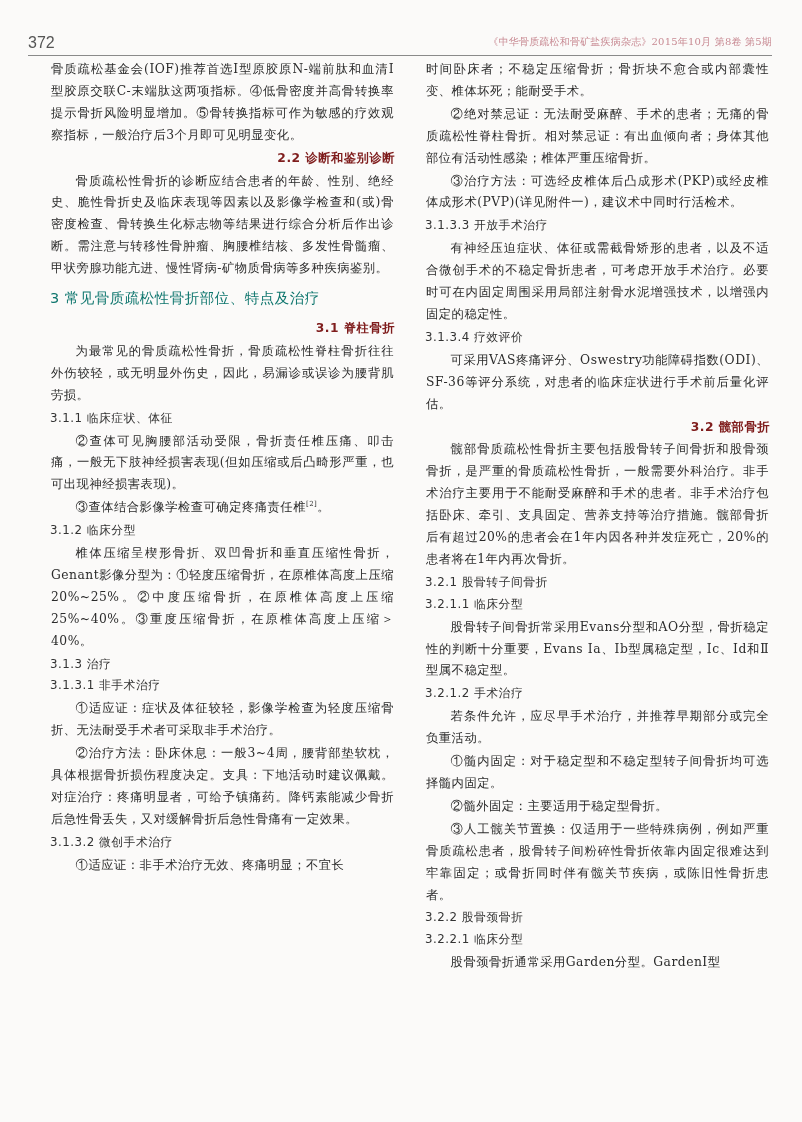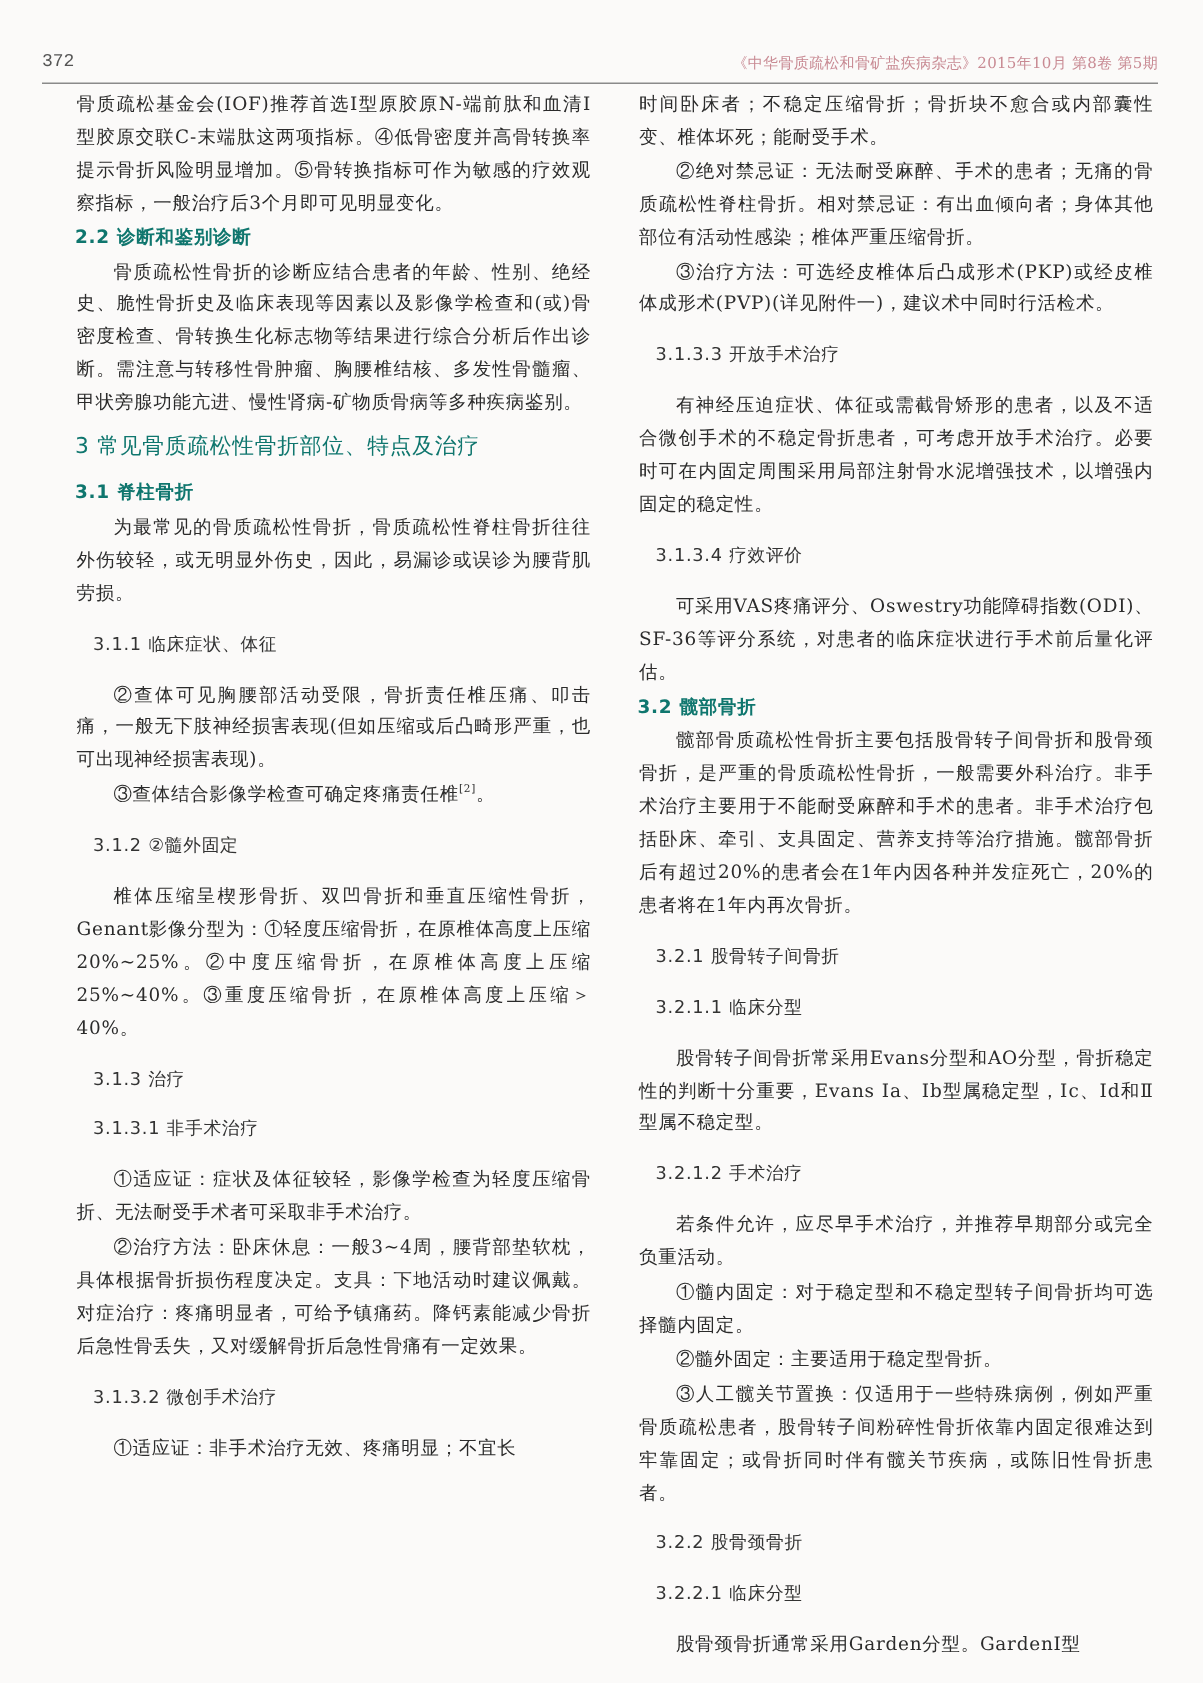--- a/index.html
+++ b/index.html
@@ -3,32 +3,32 @@
 <meta charset="utf-8">
 <style>
   html, body { margin: 0; padding: 0; }
   body {
     width: 802px; height: 1122px; background: #fbfaf9; position: relative; overflow: hidden;
     font-family: "DejaVu Serif", "Liberation Serif", serif; color: #2b2b2b;
   }
   .header {
     position: absolute; left: 28px; right: 30px; top: 30px; height: 24px;
   }
-  .page-num { position: absolute; left: 0; top: 4px; font-size: 12px; color: #555; font-family: Liberation Mono, monospace; }
+  .page-num { position: absolute; left: 0; top: 4px; font-size: 16px; color: #555; font-family: Liberation Sans, sans-serif; }
   .journal { position: absolute; right: 0; top: 5px; font-size: 10px; color: #c88a93; letter-spacing: 0.2px; }
   .rule { position: absolute; left: 28px; right: 30px; top: 55px; height: 1px; background: #8a8a8a; }
   .col {
     position: absolute; top: 58px; width: 345px; font-size: 12.3px; line-height: 21.9px; letter-spacing: 0.5px;
   }
   .col.left { left: 50px; }
   .col.right { left: 425px; }
   .p { margin: 1px; text-align: justify; }
   .p.indent { text-indent: 2em; }
-  .h2 { margin: 0; font-weight: bold; font-family: "DejaVu Sans", sans-serif; font-size: 12.3px; color: #0f766e; }
-  .h3 { margin: 12px; font-family: "DejaVu Sans", sans-serif; font-size: 11.8px; color: #333; }
+  .h2 { margin: 0; font-weight: bold; font-family: "DejaVu Sans", sans-serif; font-size: 12.3px; color: #7f1d1d; text-align: right; }
+  .h3 { margin: 0; font-family: "DejaVu Sans", sans-serif; font-size: 11.8px; color: #333; }
   .h1 {
     margin: 8px 0 8px 0; font-family: "DejaVu Sans", sans-serif; font-size: 14.5px; color: #0f766e; letter-spacing: 0.5px;
   }
   sup { font-size: 7px; line-height: 0; }
 </style>
 </head>
 <body>
 
 <div class="header">
   <span class="page-num">372</span>
@@ -39,21 +39,21 @@
 <div class="col left" id="left-col">
     <p class="p"><span>骨质疏松基金会(IOF)推荐首选Ⅰ型原胶原N-端前肽和血清Ⅰ型胶原交联C-末端肽这两项指标。④低骨密度并高骨转换率提示骨折风险明显增加。⑤骨转换指标可作为敏感的疗效观察指标，一般治疗后3个月即可见明显变化。</span></p>
     <div class="h2"><span>2.2 诊断和鉴别诊断</span></div>
     <p class="p indent"><span>骨质疏松性骨折的诊断应结合患者的年龄、性别、绝经史、脆性骨折史及临床表现等因素以及影像学检查和(或)骨密度检查、骨转换生化标志物等结果进行综合分析后作出诊断。需注意与转移性骨肿瘤、胸腰椎结核、多发性骨髓瘤、甲状旁腺功能亢进、慢性肾病-矿物质骨病等多种疾病鉴别。</span></p>
     <div class="h1"><span>3 常见骨质疏松性骨折部位、特点及治疗</span></div>
     <div class="h2"><span>3.1 脊柱骨折</span></div>
     <p class="p indent"><span>为最常见的骨质疏松性骨折，骨质疏松性脊柱骨折往往外伤较轻，或无明显外伤史，因此，易漏诊或误诊为腰背肌劳损。</span></p>
     <div class="h3"><span>3.1.1 临床症状、体征</span></div>
     <p class="p indent"><span>②查体可见胸腰部活动受限，骨折责任椎压痛、叩击痛，一般无下肢神经损害表现(但如压缩或后凸畸形严重，也可出现神经损害表现)。</span></p>
     <p class="p indent"><span>③查体结合影像学检查可确定疼痛责任椎</span><sup>[2]</sup><span>。</span></p>
-    <div class="h3"><span>3.1.2 ②髓外固定</span></div>
+    <div class="h3"><span>3.1.2 临床分型</span></div>
     <p class="p indent"><span>椎体压缩呈楔形骨折、双凹骨折和垂直压缩性骨折，Genant影像分型为：①轻度压缩骨折，在原椎体高度上压缩20%~25%。②中度压缩骨折，在原椎体高度上压缩25%~40%。③重度压缩骨折，在原椎体高度上压缩＞40%。</span></p>
     <div class="h3"><span>3.1.3 治疗</span></div>
     <div class="h3"><span>3.1.3.1 非手术治疗</span></div>
     <p class="p indent"><span>①适应证：症状及体征较轻，影像学检查为轻度压缩骨折、无法耐受手术者可采取非手术治疗。</span></p>
     <p class="p indent"><span>②治疗方法：卧床休息：一般3~4周，腰背部垫软枕，具体根据骨折损伤程度决定。支具：下地活动时建议佩戴。对症治疗：疼痛明显者，可给予镇痛药。降钙素能减少骨折后急性骨丢失，又对缓解骨折后急性骨痛有一定效果。</span></p>
     <div class="h3"><span>3.1.3.2 微创手术治疗</span></div>
     <p class="p indent"><span>①适应证：非手术治疗无效、疼痛明显；不宜长</span></p>
   </div>
 <div class="col right" id="right-col">
     <p class="p"><span>时间卧床者；不稳定压缩骨折；骨折块不愈合或内部囊性变、椎体坏死；能耐受手术。</span></p>

